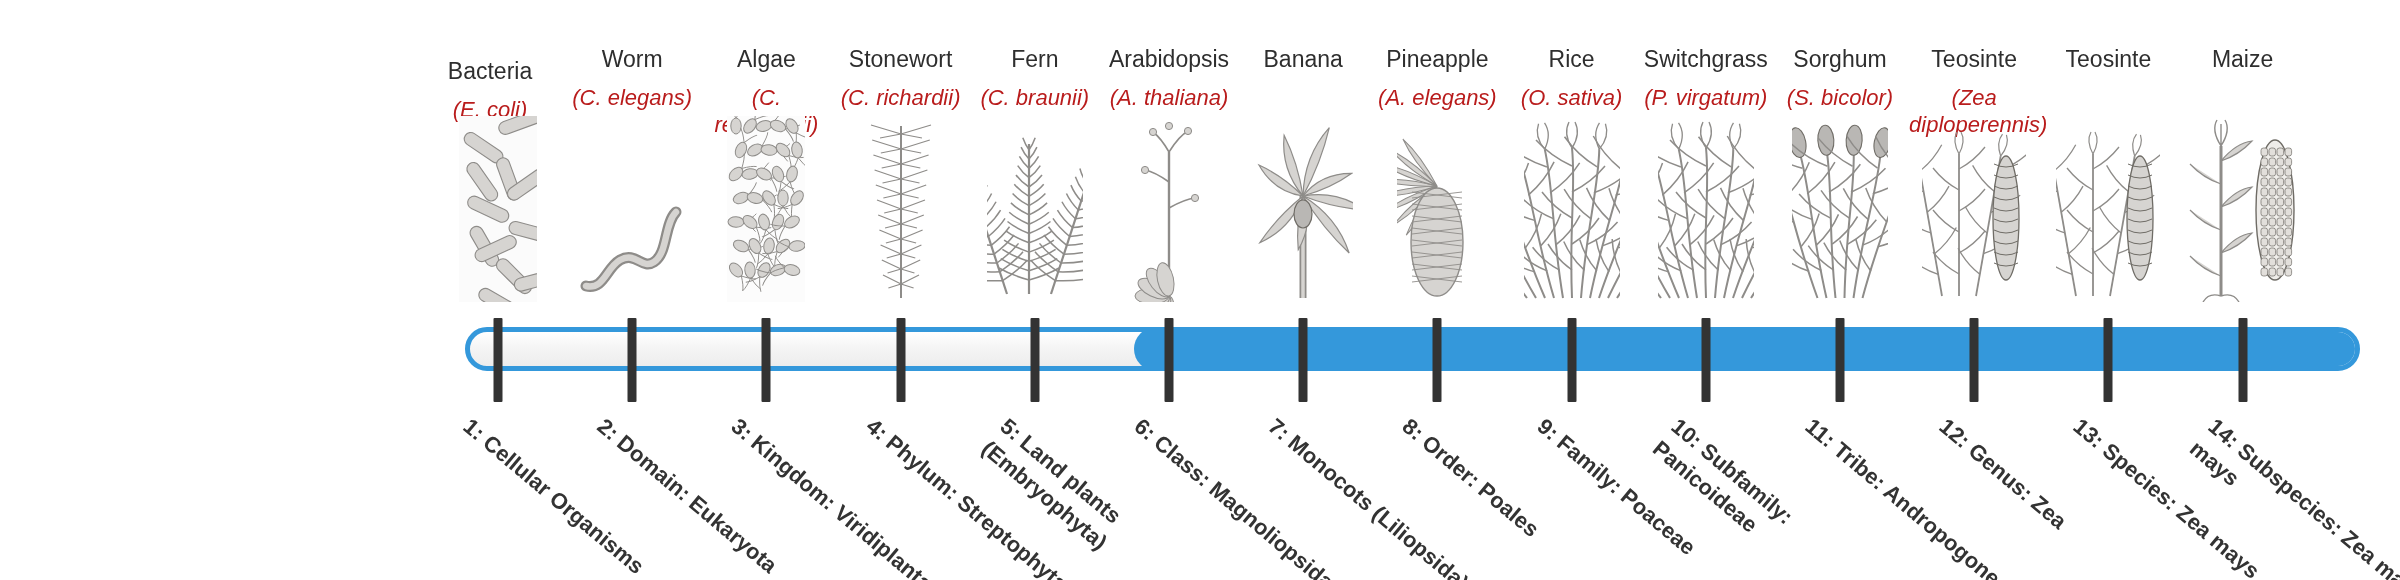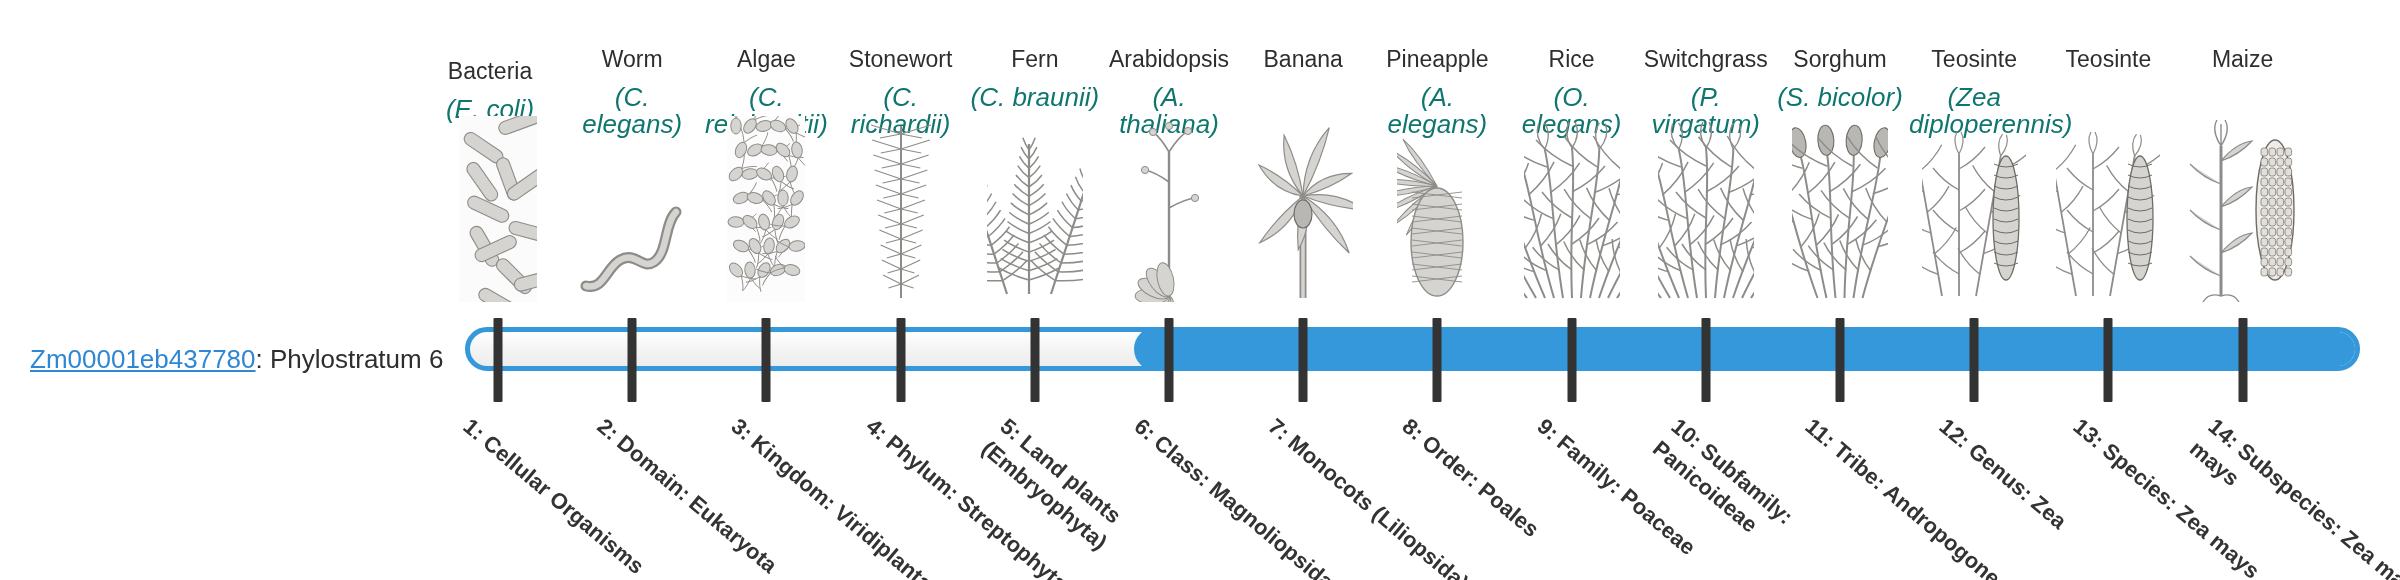--- a/index.html
+++ b/index.html
@@ -87,24 +87,24 @@
     text-align: center;
   }
   .species-common {
     font-size: 23px;
     line-height: 30px;
     color: #2e2e2e;
     white-space: nowrap;
   }
   .species-latin {
     margin-top: 10px;
-    font-size: 26px;
+    font-size: 22px;
     line-height: 27px;
     font-style: italic;
-    color: #0f766e;
+    color: #b91c1c;
   }
 
   
   .organism {
     position: absolute;
     top: 172px;
     transform: translateX(-50%);
     height: 130px;
     display: flex;
     align-items: flex-end;
@@ -133,23 +133,20 @@
       -2px  0   0 #fff,  2px  0   0 #fff,
        0   -2px 0 #fff,  0    2px 0 #fff;
     pointer-events: auto;
   }
 </style>
 </head>
 <body>
 
 <div id="phylo-widget">
 
-  <div class="gene-label">
-    <span class="gene-link">Zm00001eb437780</span><span>: </span><span>Phylostratum 6</span>
-  </div>
 
   <div id="track-area">
 
     <div class="bar-track">
       <div class="bar-fill" id="bar-fill" style="left: 664px; background: rgb(52, 152, 219);"></div>
     </div>
 
     <div id="dynamic-layer">
         <div class="species" style="left: 490px; width: 130.2px; margin-top: 12px;">
           <div class="species-common">Bacteria</div>
@@ -650,21 +647,21 @@
             <path d="M15 128 L65 134" stroke="#8e8c89" stroke-width="0.9"></path>
             <path d="M15 140 L65 146" stroke="#8e8c89" stroke-width="0.9"></path>
             <path d="M15 152 L65 158" stroke="#8e8c89" stroke-width="0.9"></path>
             <path d="M15 164 L65 170" stroke="#8e8c89" stroke-width="0.9"></path>
           </svg>
         </div>
         <div class="tick" style="left: 1437.4px; background: rgb(51, 51, 51);"></div>
         <div class="strat" style="left: 1415.4px;">8: Order: Poales</div>
         <div class="species" style="left: 1571.6px; width: 130.2px;">
           <div class="species-common">Rice</div>
-          <div class="species-latin">(O. elegans)</div>
+          <div class="species-latin">(O. sativa)</div>
         </div>
         <div class="organism" style="left: 1571.6px;">
           <svg width="96" height="190" viewBox="0 0 96 190">
             <g transform="translate(3,186) rotate(-35)">
               <path d="M0 0 C-3 -70 4 -110 0 -150" stroke="#8e8c89" stroke-width="2" fill="none"></path>
               <path d="M0 -28 q-14.399999999999999 -10 -24 -26" stroke="#8e8c89" stroke-width="1.5" fill="none"></path>
               <path d="M0 -54 q16.2 -10 27 -26" stroke="#8e8c89" stroke-width="1.5" fill="none"></path>
               <path d="M0 -80 q-18 -10 -30 -26" stroke="#8e8c89" stroke-width="1.5" fill="none"></path>
               <path d="M0 -106 q19.8 -10 33 -26" stroke="#8e8c89" stroke-width="1.5" fill="none"></path>
               <path d="M0 -132 q-21.599999999999998 -10 -36 -26" stroke="#8e8c89" stroke-width="1.5" fill="none"></path>

